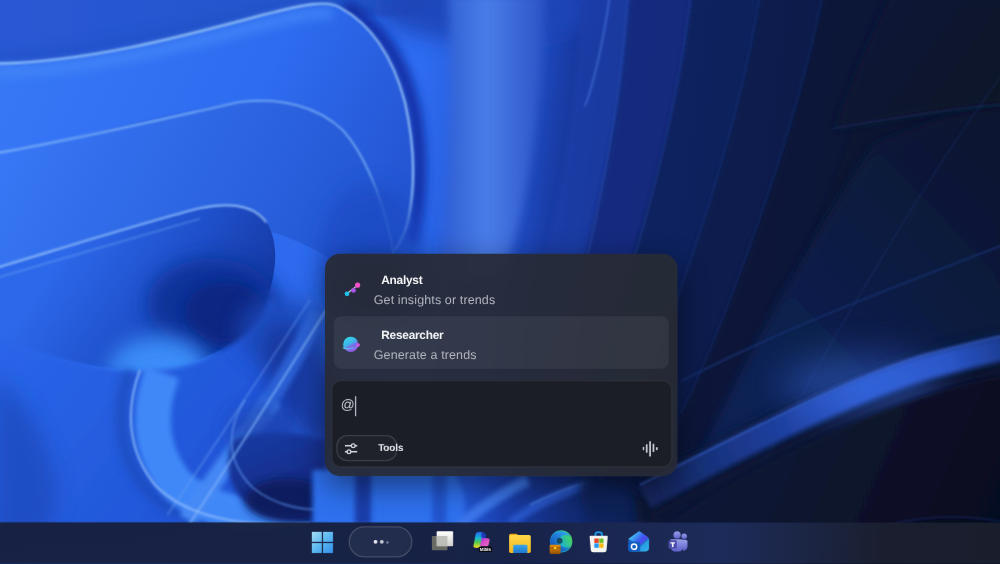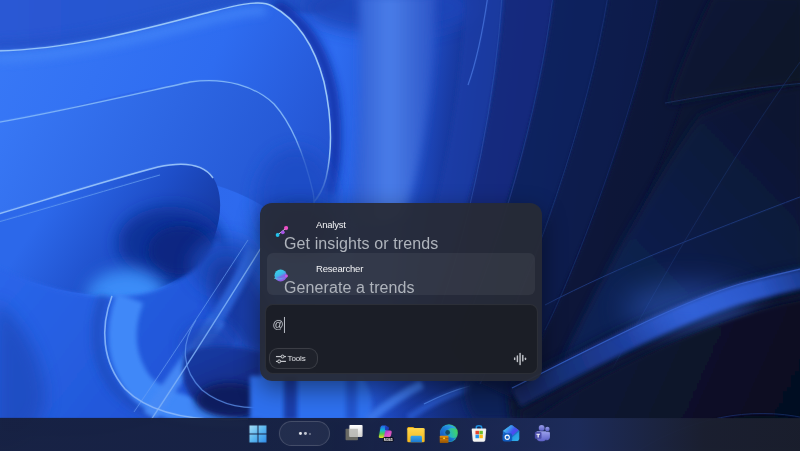--- a/index.html
+++ b/index.html
@@ -2,29 +2,29 @@
 <html><head><meta charset="utf-8">
 <style>
 html,body{margin:0;padding:0;background:#000}
 #stage{position:relative;width:800px;height:451px;overflow:hidden;font-family:"Liberation Sans",sans-serif;transform:rotate(0.02deg) translateZ(0)}
 #wp{position:absolute;left:0;top:0}
 
 #panel{position:absolute;left:260px;top:202.5px;width:282px;height:178px;border-radius:12px;
  background:rgba(39,43,53,0.94);box-shadow:0 8px 24px rgba(0,0,0,0.45);}
 .rowhl{position:absolute;left:7px;top:50.5px;width:268px;height:42px;border-radius:6px;background:rgba(255,255,255,0.058)}
 .ricon{position:absolute;left:13px;width:15px;height:15px}
-.rtitle{position:absolute;left:56px;font-size:9.5px;font-weight:400;color:#f4f5f7;letter-spacing:-0.2px}
-.rsub{position:absolute;left:24px;font-size:16px;color:#b0b5bd;letter-spacing:0.1px}
+.rtitle{position:absolute;left:45px;font-size:9.5px;font-weight:700;color:#f4f5f7;letter-spacing:-0.2px}
+.rsub{position:absolute;left:39px;font-size:10px;color:#b0b5bd;letter-spacing:0.1px}
 #inputbox{position:absolute;left:4.5px;top:101.5px;width:273px;height:70px;border-radius:8px;
  background:rgba(27,30,38,0.97);border:1px solid rgba(255,255,255,0.08);box-sizing:border-box}
 #atsym{position:absolute;left:7px;top:12.5px;font-size:11px;color:#c9cdd5}
 #caret{position:absolute;left:18px;top:12px;width:1.2px;height:16px;background:#b9bdc5}
 #toolsbtn{position:absolute;left:3px;top:43px;width:49px;height:21px;border-radius:9px;
  border:1px solid rgba(255,255,255,0.13);box-sizing:border-box;background:rgba(255,255,255,0.02)}
-#toolstxt{position:absolute;left:18px;top:4.5px;font-size:8px;font-weight:400;color:#e3e5e9;letter-spacing:-0.1px}
+#toolstxt{position:absolute;left:33px;top:4.5px;font-size:8px;font-weight:700;color:#e3e5e9;letter-spacing:-0.1px}
 
 #taskbar{position:absolute;left:0;top:417.5px;width:800px;height:33.5px;background:rgba(20,28,55,0.93)}
 #tbGrad{position:absolute;left:0;top:0;width:100%;height:100%;
  background:linear-gradient(90deg,rgba(28,38,72,0.25) 0%,rgba(30,38,70,0.12) 42%,rgba(44,70,150,0.38) 72%,rgba(33,35,42,0.5) 88%,rgba(30,32,38,0.58) 100%)}
 .tbi{position:absolute;top:423.5px;width:20px;height:20px}
 #pill{position:absolute;left:278.5px;top:421px;width:51px;height:24.5px;border-radius:12.5px;
  border:1px solid rgba(255,255,255,0.16);box-sizing:border-box;background:rgba(255,255,255,0.05)}
 .pd{position:absolute;top:11px;border-radius:50%}
 </style></head>
 <body>

